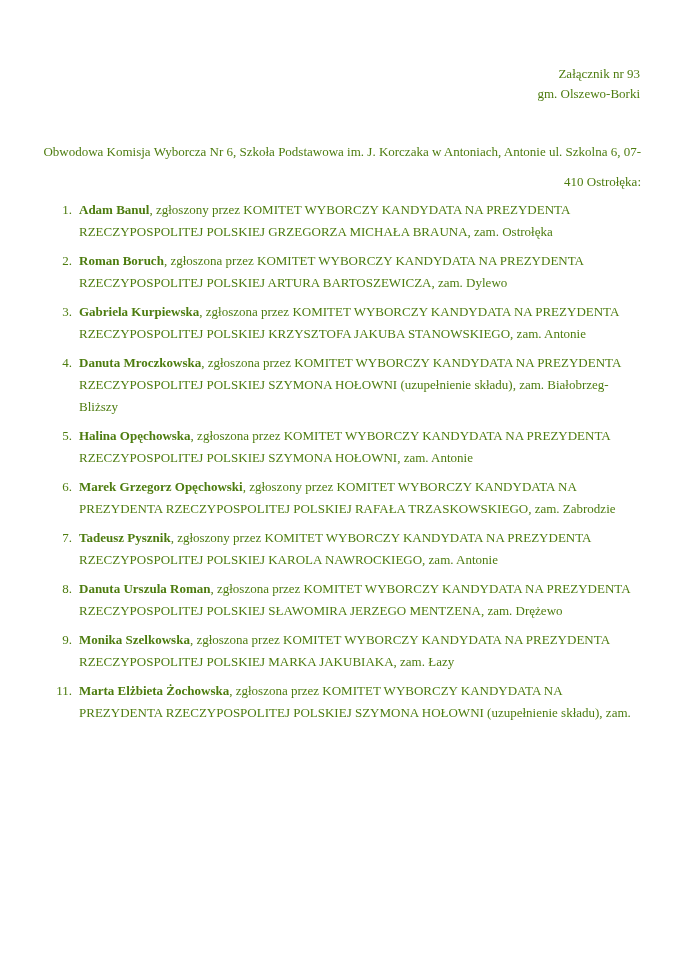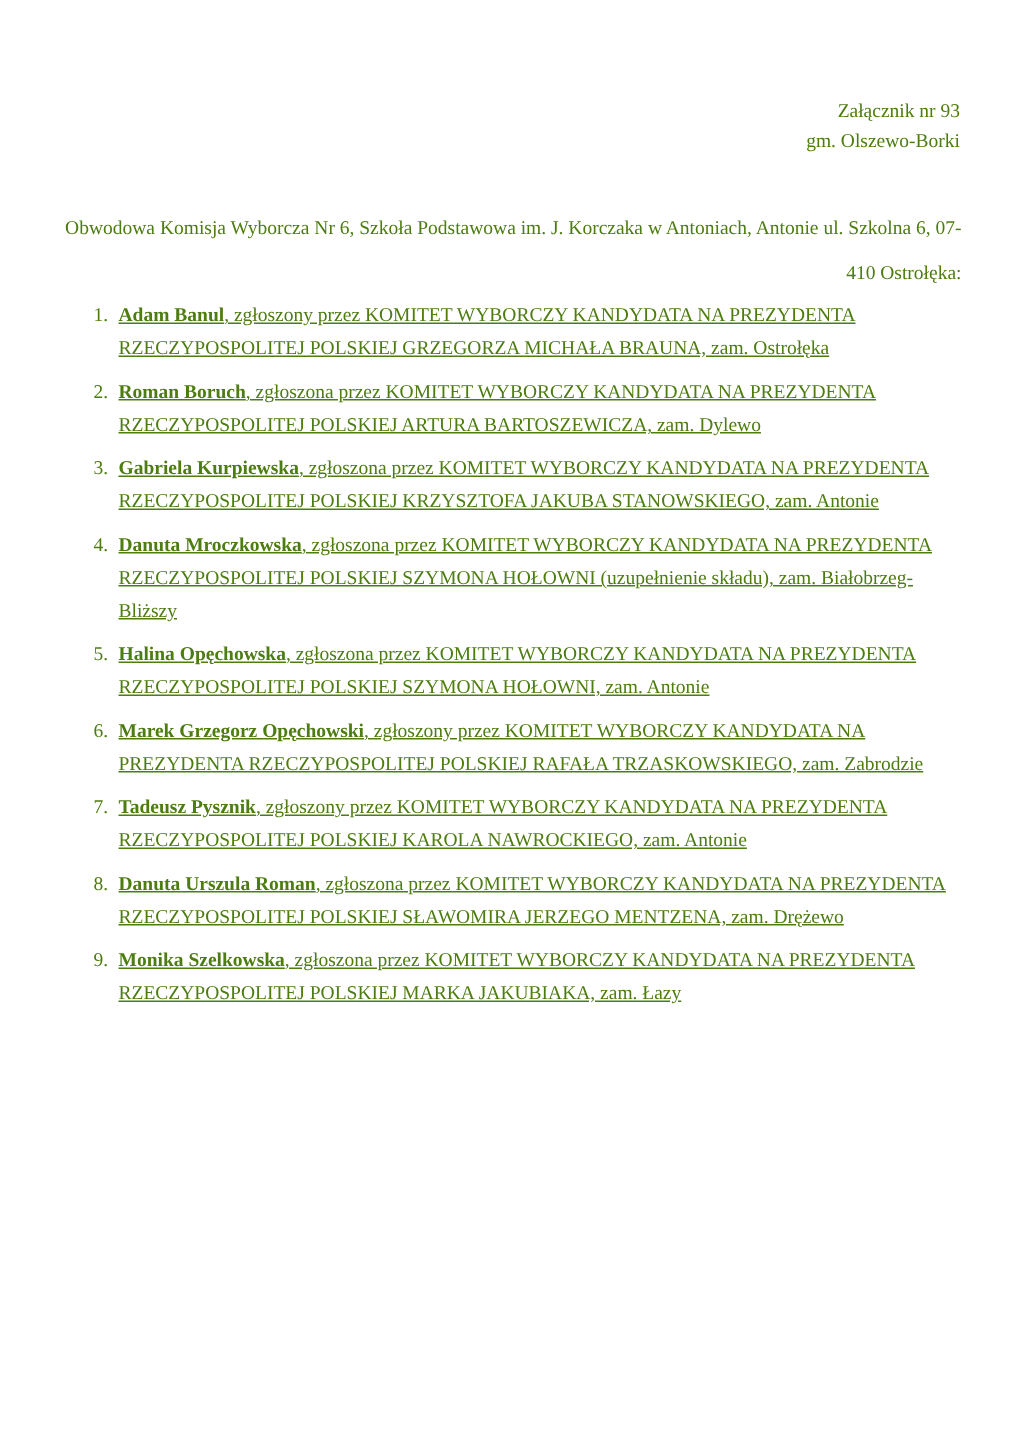--- a/index.html
+++ b/index.html
@@ -48,21 +48,20 @@
     line-height: 22px;
   }
   .member-number {
     flex: 0 0 42px;
     text-align: right;
     margin-right: 7px;
   }
   .member-text {
     flex: 1;
     max-width: 565px;
-    text-decoration: underline;
   }
   .member-name {
     font-weight: bold;
   }
 </style>
 </head>
 <body>
 
 <div class="page">
 
@@ -103,15 +102,19 @@
       <span class="member-text"><span class="member-name">Tadeusz Pysznik</span><span>, zgłoszony przez KOMITET WYBORCZY KANDYDATA NA PREZYDENTA RZECZYPOSPOLITEJ POLSKIEJ KAROLA NAWROCKIEGO, zam. Antonie</span></span>
     </li>
     <li class="member">
       <span class="member-number">8.</span>
       <span class="member-text"><span class="member-name">Danuta Urszula Roman</span><span>, zgłoszona przez KOMITET WYBORCZY KANDYDATA NA PREZYDENTA RZECZYPOSPOLITEJ POLSKIEJ SŁAWOMIRA JERZEGO MENTZENA, zam. Drężewo</span></span>
     </li>
     <li class="member">
       <span class="member-number">9.</span>
       <span class="member-text"><span class="member-name">Monika Szelkowska</span><span>, zgłoszona przez KOMITET WYBORCZY KANDYDATA NA PREZYDENTA RZECZYPOSPOLITEJ POLSKIEJ MARKA JAKUBIAKA, zam. Łazy</span></span>
     </li>
+    <li class="member">
+      <span class="member-number">11.</span>
+      <span class="member-text"><span class="member-name">Marta Elżbieta Żochowska</span><span>, zgłoszona przez KOMITET WYBORCZY KANDYDATA NA PREZYDENTA RZECZYPOSPOLITEJ POLSKIEJ SZYMONA HOŁOWNI (uzupełnienie składu), zam. Olszewo-Borki</span></span>
+    </li>
   </ol>
 
 </div>
 
 </body></html>

